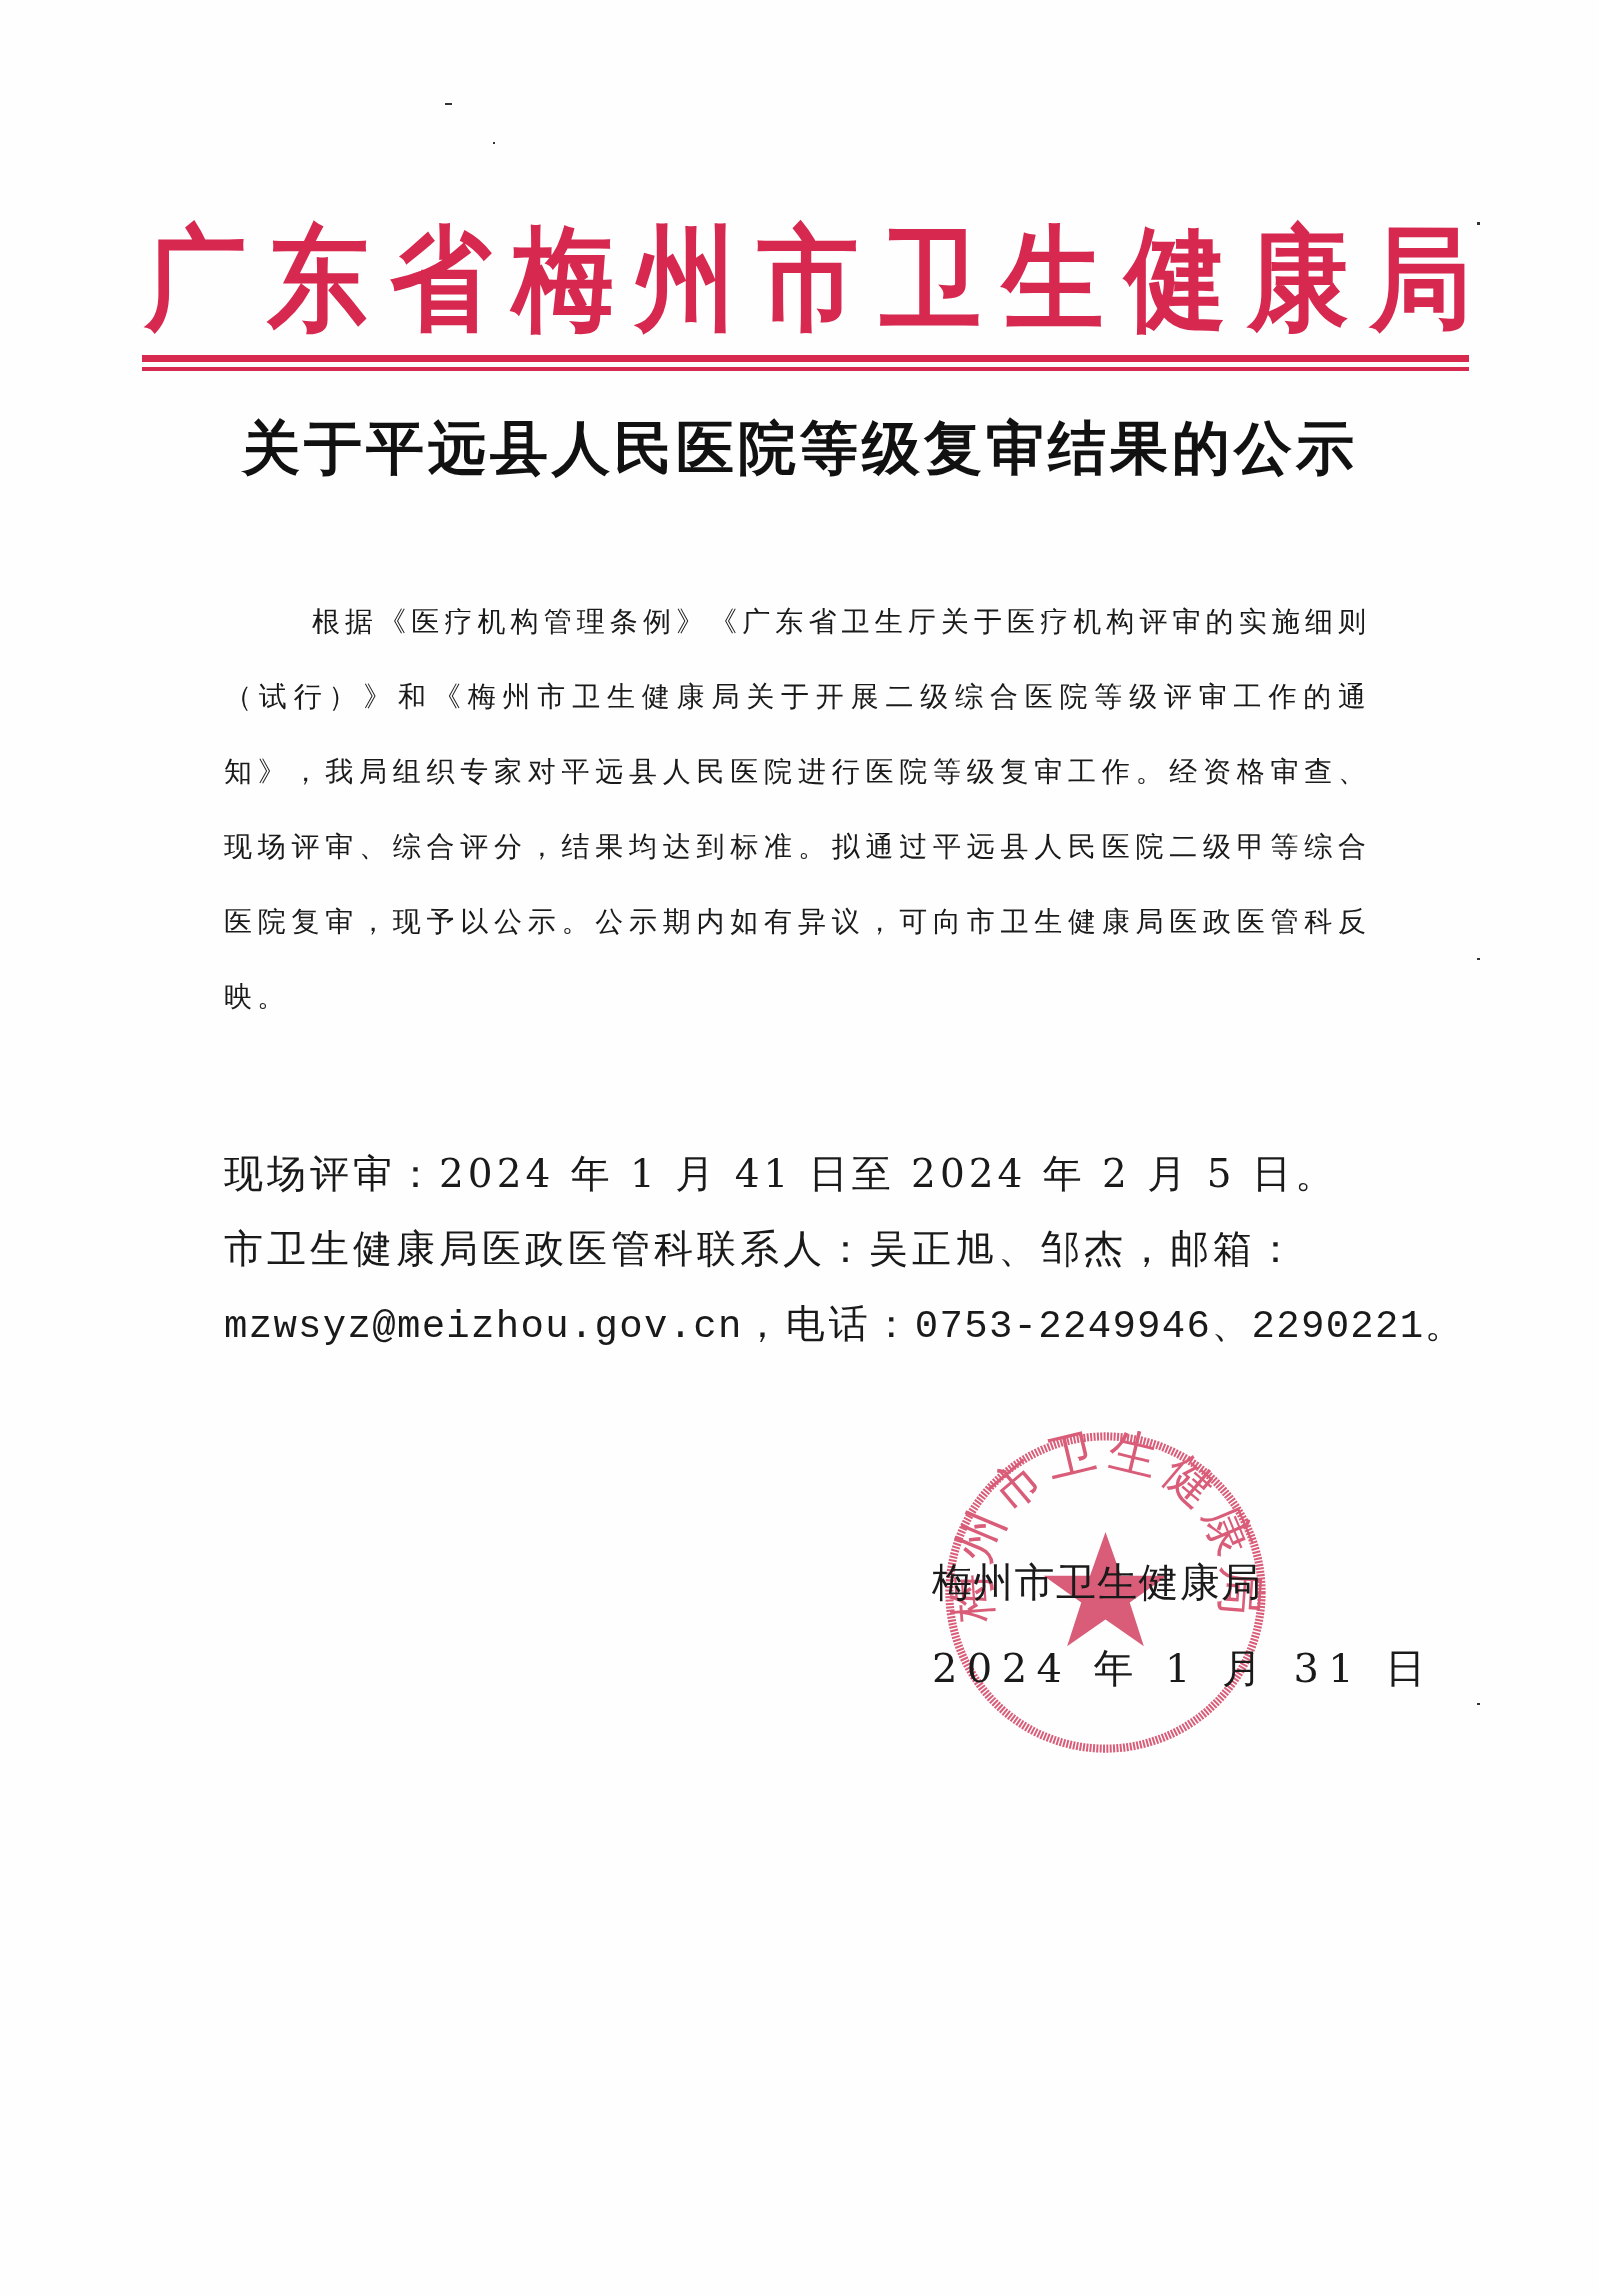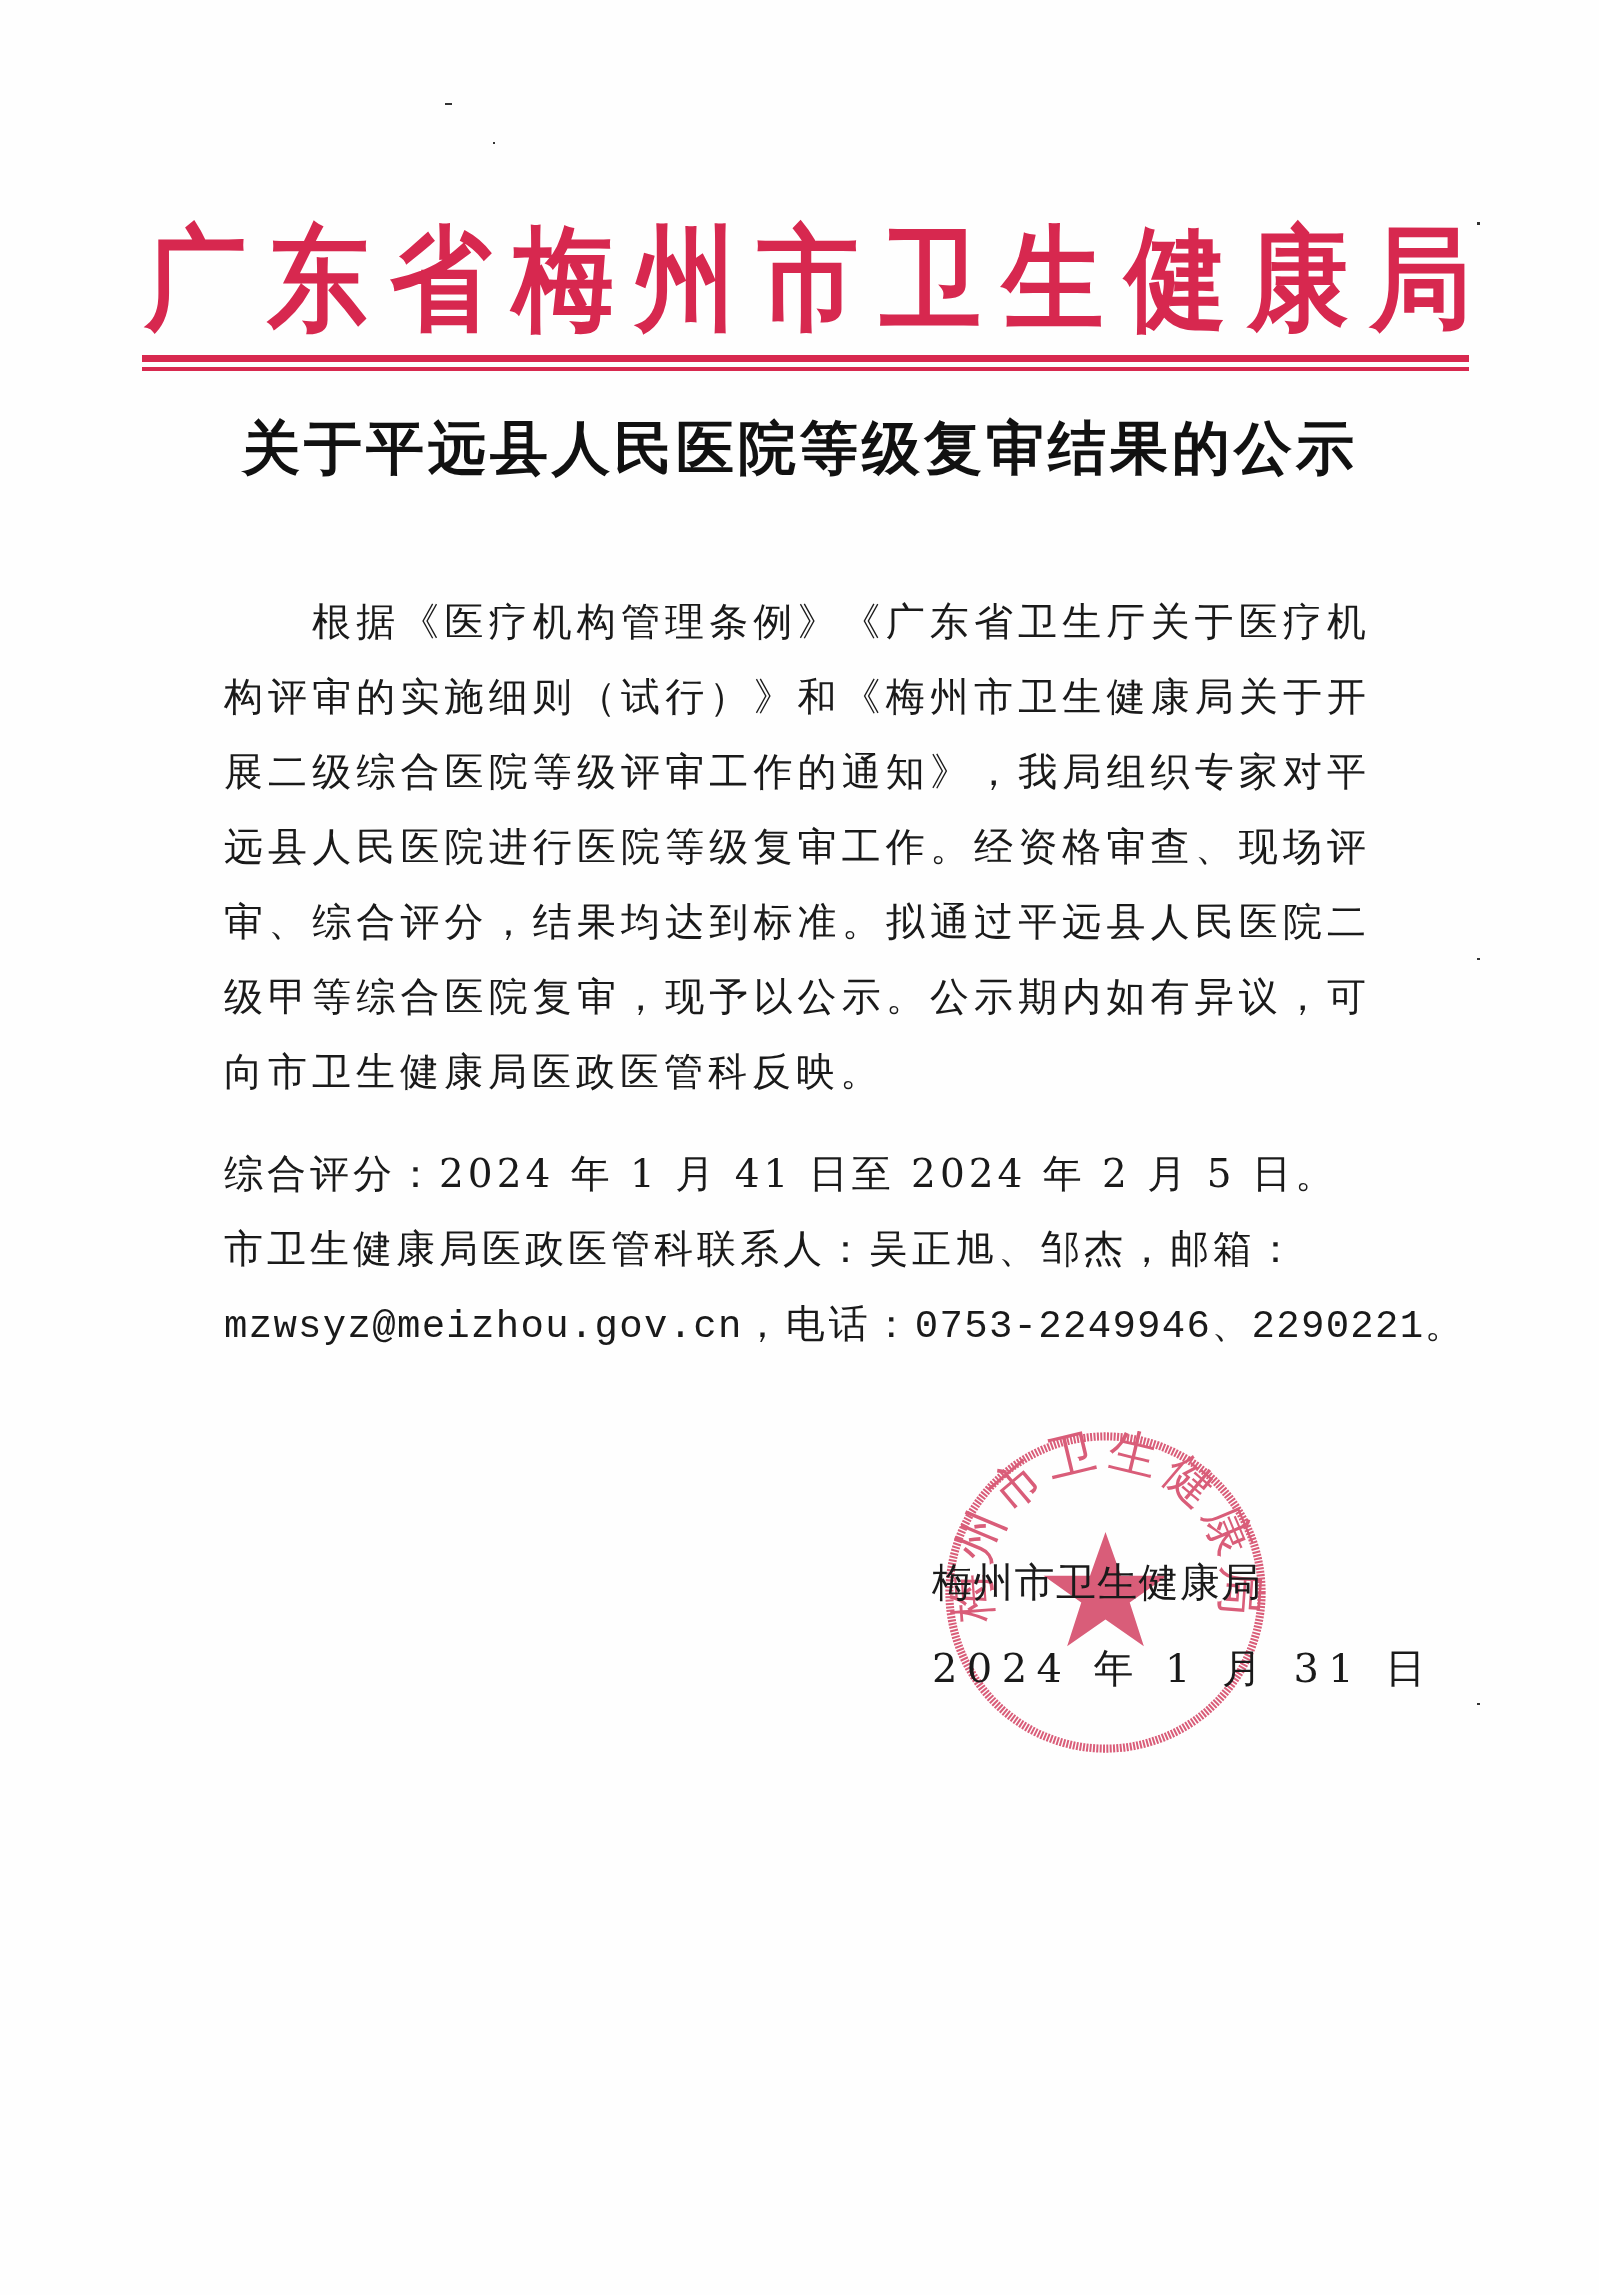--- a/index.html
+++ b/index.html
@@ -76,21 +76,21 @@
     color: #111;
     white-space: nowrap;
   }
   
   .body-block {
     position: absolute;
     left: 224px;
     top: 584px;
     width: 1147px;
     font-family: "DejaVu Serif", "Liberation Serif", serif;
-    font-size: 39px;
+    font-size: 28px;
     line-height: 75px;
     letter-spacing: 5px;
     color: #1a1a1a;
     text-align: justify;
   }
   .body-block p {
     margin: 0;
   }
   .body-block .indent {
     text-indent: 88px;
@@ -165,21 +165,21 @@
   <div class="rule-thin"></div>
 
   <div class="doc-title">关于平远县人民医院等级复审结果的公示</div>
 
   <div class="body-block">
     <p class="indent">根据《医疗机构管理条例》《广东省卫生厅关于医疗机构评审的实施细则（试行）》和《梅州市卫生健康局关于开展二级综合医院等级评审工作的通知》，我局组织专家对平远县人民医院进行医院等级复审工作。经资格审查、现场评审、综合评分，结果均达到标准。拟通过平远县人民医院二级甲等综合医院复审，现予以公示。公示期内如有异议，可向市卫生健康局医政医管科反映。</p>
   </div>
 
   <div class="info-block">
     <p>
-      <span>综合评分：</span><span>2024 年 1 月 41 日至 2024 年 2 月 5 日。</span>
+      <span>现场评审：</span><span>2024 年 1 月 41 日至 2024 年 2 月 5 日。</span>
     </p>
     <p>
       <span>市卫生健康局医政医管科联系人：</span><span>吴正旭、邹杰，</span><span>邮箱：</span>
     </p>
     <p>
       <span class="mono">mzwsyz@meizhou.gov.cn</span><span>，电话：</span><span class="mono">0753-2249946、2290221。</span>
     </p>
   </div>
 
   <svg class="seal" viewBox="0 0 480 480" xmlns="http://www.w3.org/2000/svg">

